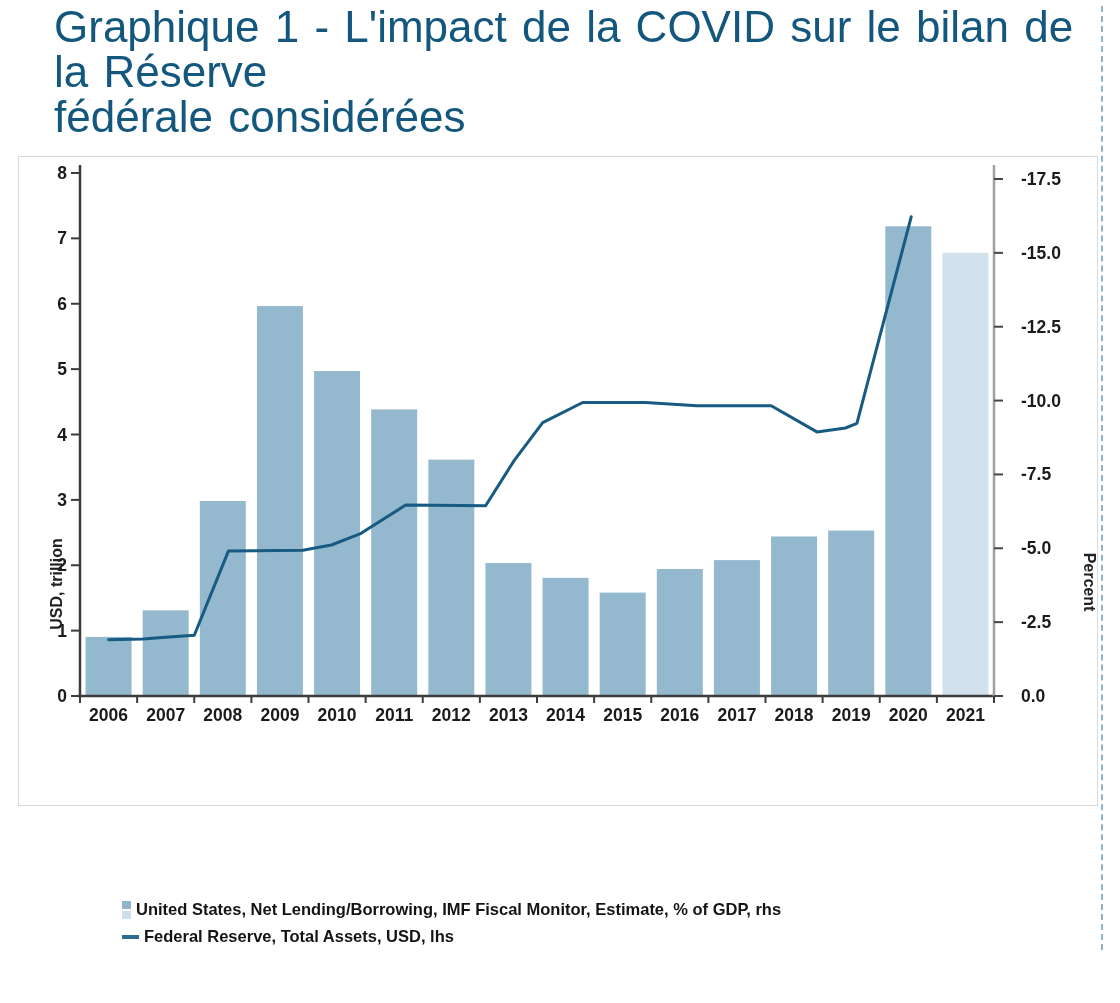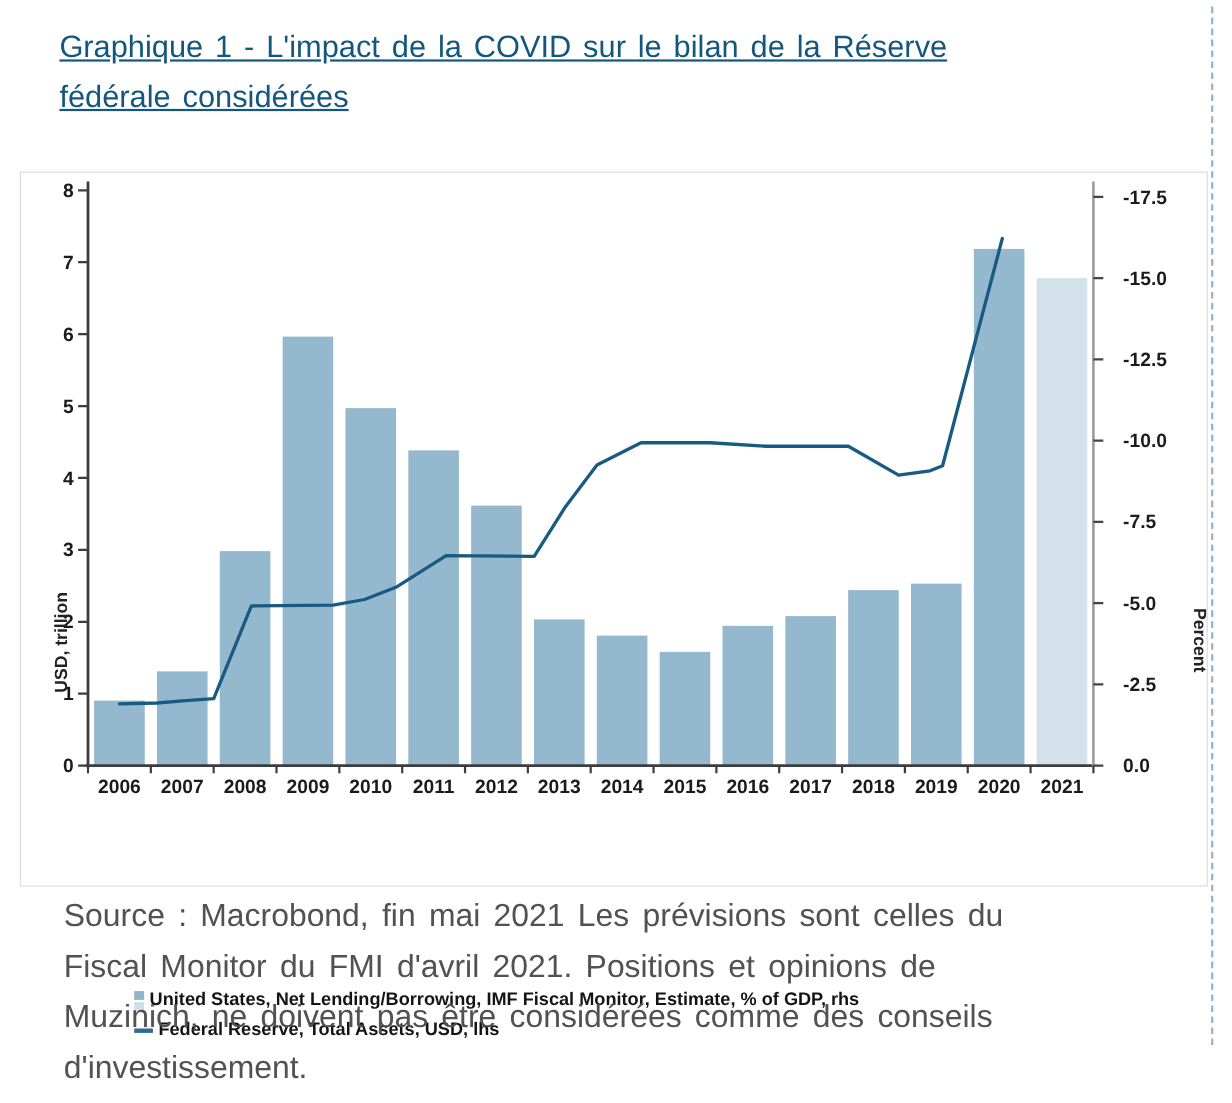--- a/index.html
+++ b/index.html
@@ -1,21 +1,21 @@
 <!DOCTYPE html>
 <html><head>
 <meta charset="utf-8">
 <style>
   html,body{margin:0;padding:0;background:#ffffff;}
   .page{position:relative;width:1120px;height:1003px;background:#ffffff;overflow:hidden;
         font-family:"Liberation Sans",sans-serif;}
   .dashed-edge{position:absolute;left:1101px;top:6px;height:944px;width:0;
         border-right:2px dashed #8fb3cf;}
-  .title-block{position:absolute;left:54px;top:20px;width:1040px;color:#14577e;
-        font-size:28px;line-height:45px;word-spacing:3px;font-weight:400;text-decoration:underline;}
+  .title-block{position:absolute;left:54px;top:4px;width:1040px;color:#14577e;
+        font-size:44px;line-height:45px;word-spacing:3px;font-weight:400;}
   .chart-box{position:absolute;left:18px;top:156px;width:1078px;height:648px;
         border:1px solid #d9d9d9;background:#ffffff;box-sizing:content-box;}
   .chart-box svg{position:absolute;left:0;top:0;}
   .axis-title{position:absolute;font-size:16px;font-weight:700;color:#222222;text-align:center;}
   .axis-title.left{left:-32px;top:418px;width:140px;transform:rotate(-90deg);}
   .axis-title.right{left:1008px;top:416px;width:124px;transform:rotate(90deg);}
   .legend{position:absolute;left:103px;top:740px;display:flex;flex-direction:column;gap:2px;}
   .legend-row{display:flex;align-items:center;gap:5px;height:25px;
         font-size:16.5px;font-weight:700;color:#141414;}
   .swatch-line{width:17px;height:4px;background:#2f6b91;flex:0 0 auto;}
@@ -137,20 +137,14 @@
         </span>
         <span>United States, Net Lending/Borrowing, IMF Fiscal Monitor, Estimate, % of GDP, rhs</span>
       </div>
       <div class="legend-row">
         <span class="swatch-line"></span>
         <span>Federal Reserve, Total Assets, USD, lhs</span>
       </div>
     </div>
   </div>
 
-  <div class="source-block">
-    <div>Source : Macrobond, fin mai 2021 Les prévisions sont celles du</div>
-    <div>Fiscal Monitor du FMI d'avril 2021. Positions et opinions de</div>
-    <div>Muzinich, ne doivent pas être considérées comme des conseils</div>
-    <div>d'investissement.</div>
-  </div>
 
 </div>
 
 </body></html>

